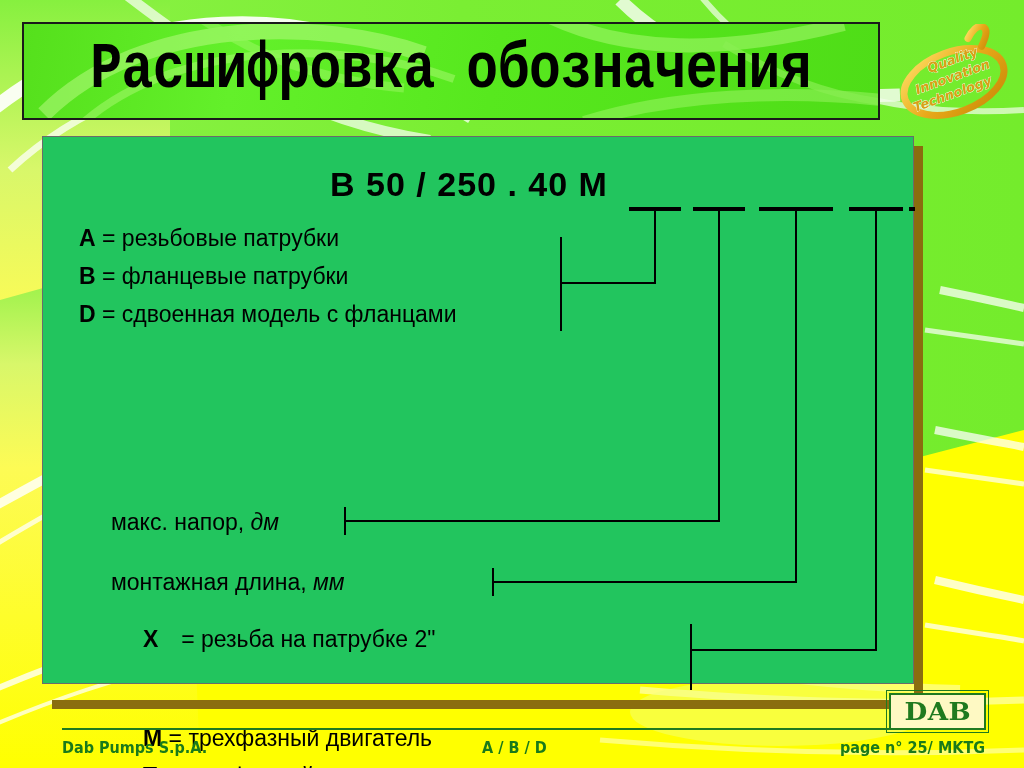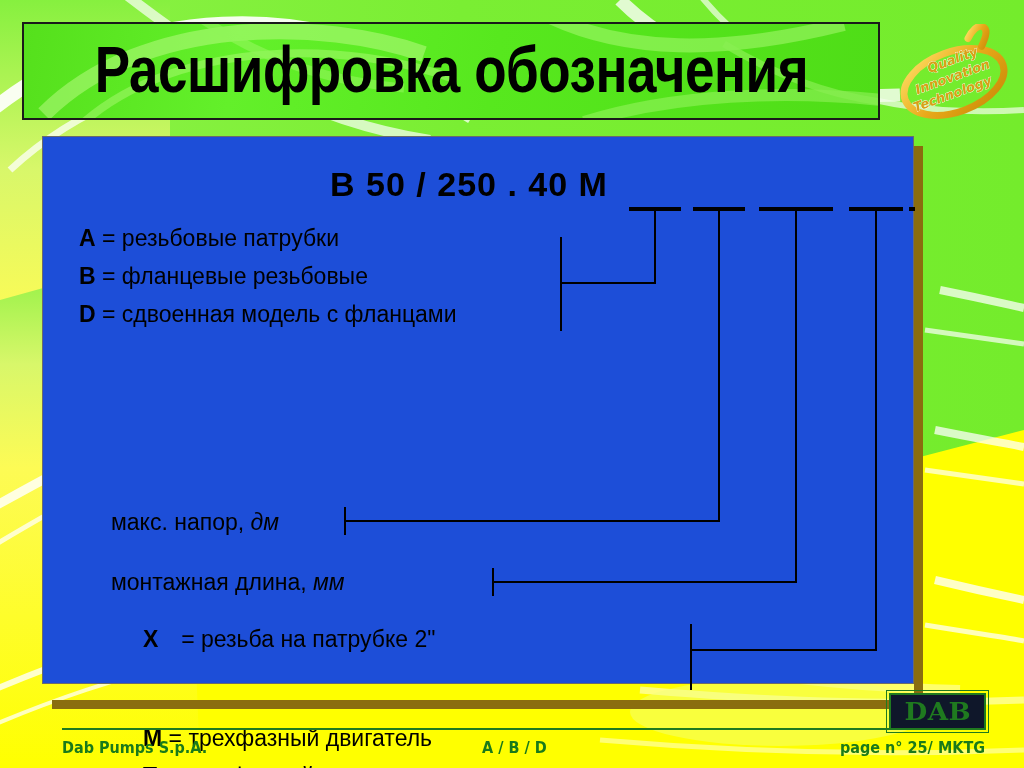--- a/index.html
+++ b/index.html
@@ -20,39 +20,39 @@
     border:2px solid #1a1a1a;
     background:linear-gradient(100deg,#55e01c 0%, #63f02a 25%, #57e81e 55%, #4fdd17 100%);
     z-index:3;
     overflow:hidden;
   }
   #title-bar .swirl { position:absolute; opacity:.55; }
   #title-text {
     position:absolute; left:0; right:0; top:50%;
     transform:translateY(-52%);
     text-align:center;
-    font-family:Liberation Sans, sans-serif;
+    font-family:Liberation Mono, monospace;
     font-weight:700;
     font-size:57px;
     letter-spacing:-0.5px;
     color:#000;
     transform-origin:center;
     white-space:nowrap;
   }
   #title-text span { display:inline-block; transform:scaleX(0.93) scaleY(1.14); }
 
   
   #qit-logo {
     position:absolute; left:896px; top:24px; width:116px; height:112px; z-index:4;
   }
 
   
   #content-card {
     position:absolute; left:42px; top:136px; width:872px; height:548px;
-    background:#1d4ed8;
+    background:#22c55e;
     border:1px solid #6b6b6b;
     z-index:3;
   }
   #card-shadow-r { position:absolute; left:914px; top:146px; width:9px; height:564px; background:#8a6d0f; z-index:2; }
   #card-shadow-b { position:absolute; left:52px; top:700px; width:871px; height:9px; background:#8a6d0f; z-index:2; }
 
   
   #designation {
     position:absolute; left:0; top:28px; width:100%;
     text-align:center;
@@ -88,21 +88,21 @@
     z-index:4;
     transform:scaleX(0.9); transform-origin:left center;
   }
   #foot-company { left:62px; }
   #foot-center  { left:482px; }
   #foot-page    { left:840px; }
 
   
   #dab-logo {
     position:absolute; left:889px; top:693px; width:97px; height:37px; z-index:5;
-    background:#0f172a;
+    background:#fef9c3;
     border:2px solid #1f7a1f;
     outline:1px solid #1f7a1f;
     outline-offset:2px;
     display:flex; align-items:center; justify-content:center;
   }
   #dab-logo span {
     font-family:"DejaVu Serif", serif;
     font-weight:700; font-size:25px; color:#1f7a1f;
     letter-spacing:0.5px; transform:scaleX(1.05);
   }
@@ -227,21 +227,21 @@
   </svg>
 
   <div class="lbl" style="left:36px; top:88px;">
     <b>A</b>
     <span>=</span>
     <span>резьбовые патрубки</span>
   </div>
   <div class="lbl" style="left:36px; top:126px;">
     <b>B</b>
     <span>=</span>
-    <span>фланцевые резьбовые</span>
+    <span>фланцевые патрубки</span>
   </div>
   <div class="lbl" style="left:68px; top:372px;">
     <span>макс. напор,</span>
     <i>дм</i>
   </div>
 
   <div class="lbl" style="left:36px; top:164px;">
     <b>D</b>
     <span>=</span>
     <span>сдвоенная модель с фланцами</span>

